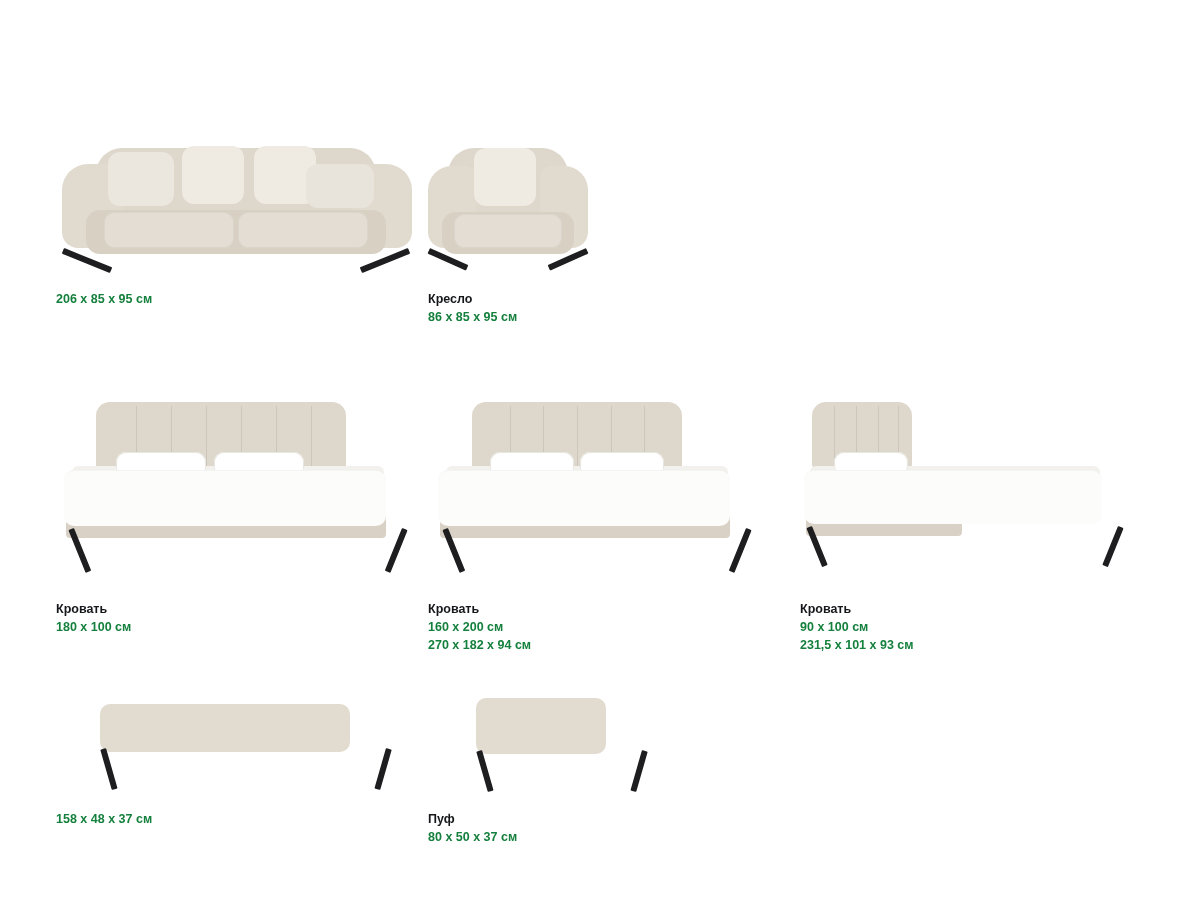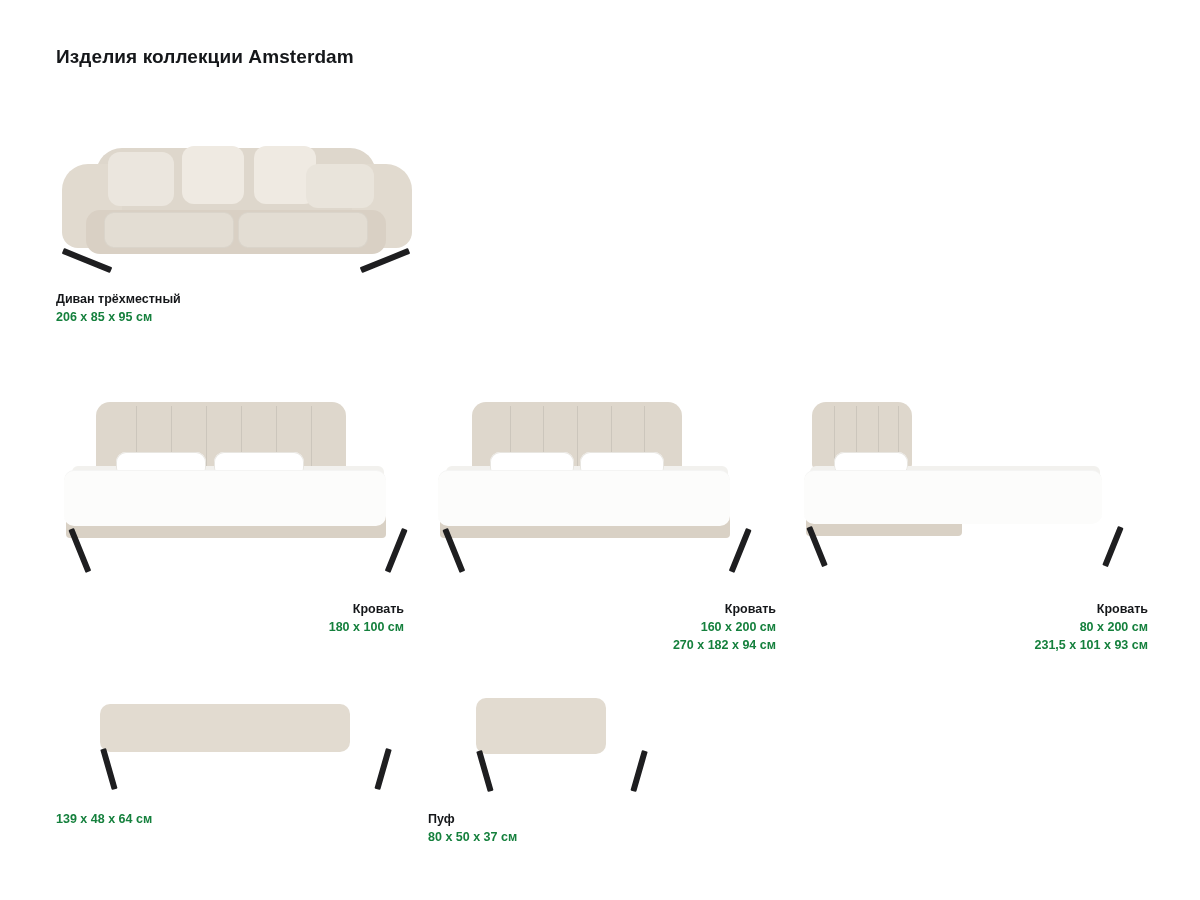--- a/index.html
+++ b/index.html
@@ -148,21 +148,20 @@
     position: absolute;
     background: #e2dbd0;
     border-radius: 10px;
   }
 </style>
 </head>
 <body>
 
 <div class="page">
 
-  <div class="page-title">Изделия коллекции Amsterdam</div>
 
   <div class="grid">
 
     <div class="row" style="height:250px;">
 
       <div class="cell">
         <div class="figure art sofa" style="height:160px;">
           <div class="back" style="left:40px;  top:28px;  width:280px; height:78px; background:#ded7cc;"></div>
           <div class="arm" style="left:6px;   top:44px;  width:60px;  height:84px; background:#e1dacf; border-radius:26px 10px 16px 16px;"></div>
           <div class="arm" style="left:296px; top:44px;  width:60px;  height:84px; background:#e1dacf; border-radius:10px 26px 16px 16px;"></div>
@@ -170,29 +169,44 @@
           <div class="cush" style="left:48px;  top:92px;  width:130px; height:36px; background:#e3ddd3;"></div>
           <div class="cush" style="left:182px; top:92px;  width:130px; height:36px; background:#e3ddd3;"></div>
           <div class="pillow" style="left:52px;  top:32px; width:66px; height:54px; background:#ebe6de; border-radius:12px;"></div>
           <div class="pillow" style="left:126px; top:26px; width:62px; height:58px; background:#efeae2; border-radius:12px;"></div>
           <div class="pillow" style="left:198px; top:26px; width:62px; height:58px; background:#efeae2; border-radius:12px;"></div>
           <div class="pillow" style="left:250px; top:44px; width:68px; height:44px; background:#e9e4db; border-radius:12px;"></div>
           <div class="leg" style="left:8px;   top:128px; width:52px; height:6px; transform:rotate(22deg); transform-origin:left top;"></div>
           <div class="leg" style="left:300px; top:128px; width:52px; height:6px; transform:rotate(-22deg); transform-origin:right top;"></div>
         </div>
         <div class="caption">
-          <div class="name">Диван трёхместный</div>
           <div class="line">206 x 85 x 95 см</div>
         </div>
       </div>
 
 
+      <div class="cell">
+        <div class="figure art sofa" style="height:160px;">
+          <div class="back" style="left:20px; top:28px; width:120px; height:78px; background:#ded7cc;"></div>
+          <div class="arm" style="left:0px;  top:46px; width:48px;  height:82px; background:#e1dacf; border-radius:24px 10px 16px 16px;"></div>
+          <div class="arm" style="left:112px;top:46px; width:48px;  height:82px; background:#e1dacf; border-radius:10px 24px 16px 16px;"></div>
+          <div class="seat" style="left:14px; top:92px; width:132px; height:42px; background:#d9d0c4; border-radius:14px;"></div>
+          <div class="cush" style="left:26px; top:94px; width:108px; height:34px; background:#e3ddd3;"></div>
+          <div class="pillow" style="left:46px; top:28px; width:62px; height:58px; background:#efeae2;"></div>
+          <div class="leg" style="left:2px;   top:128px; width:42px; height:6px; transform:rotate(24deg); transform-origin:left top;"></div>
+          <div class="leg" style="left:116px; top:128px; width:42px; height:6px; transform:rotate(-24deg); transform-origin:right top;"></div>
+        </div>
+        <div class="caption">
+          <div class="name">Кресло</div>
+          <div class="line">86 x 85 x 95 см</div>
+        </div>
+      </div>
     </div>
 
-    <div class="row" style="height:300px;text-align:right;">
+    <div class="row" style="height:300px;">
 
       <div class="cell">
         <div class="figure art bed" style="height:220px;">
           <div class="headboard" style="left:40px; top:32px; width:250px; height:70px;">
             <div class="tuft" style="left:16%;"></div>
               <div class="tuft" style="left:30%;"></div>
             <div class="tuft" style="left:44%;"></div>
               <div class="tuft" style="left:58%;"></div>
             <div class="tuft" style="left:72%;"></div>
               <div class="tuft" style="left:86%;"></div>
@@ -245,36 +259,36 @@
           </div>
           <div class="base" style="left:6px;  top:140px; width:156px; height:26px; background:#d9d1c5;"></div>
           <div class="mattress" style="left:10px; top:96px;  width:290px; height:52px; background:#f2f1ee;"></div>
           <div class="bedpillow" style="left:34px; top:82px; width:74px; height:24px;"></div>
           <div class="duvet" style="left:4px;  top:100px; width:298px; height:54px; background:#fcfcfb; border-radius:10px;"></div>
           <div class="leg" style="left:12px;  top:156px; width:42px; height:6px; transform:rotate(68deg); transform-origin:left top;"></div>
           <div class="leg" style="left:276px; top:156px; width:42px; height:6px; transform:rotate(-68deg); transform-origin:right top;"></div>
         </div>
         <div class="caption">
           <div class="name">Кровать</div>
-          <div class="line">80 x 200 см</div>
+          <div class="line">90 x 100 см</div>
           <div class="line">231,5 x 101 x 93 см</div>
         </div>
       </div>
     </div>
 
     <div class="row" style="height:200px;">
 
       <div class="cell">
         <div class="figure art" style="height:130px;">
           <div class="bench-top" style="left:44px; top:34px; width:250px; height:48px; background:#e2dbd0; border-radius:10px;"></div>
           <div class="leg" style="left:50px;  top:78px; width:42px; height:6px; transform:rotate(74deg); transform-origin:left top;"></div>
           <div class="leg" style="left:288px; top:78px; width:42px; height:6px; transform:rotate(-74deg); transform-origin:right top;"></div>
         </div>
         <div class="caption">
-          <div class="line">139 x 48 x 64 см</div>
+          <div class="line">158 x 48 x 37 см</div>
         </div>
       </div>
 
       <div class="cell">
         <div class="figure art" style="height:130px;">
           <div class="bench-top" style="left:48px; top:28px; width:130px; height:56px; background:#e2dbd0; border-radius:10px;"></div>
           <div class="leg" style="left:54px;  top:80px; width:42px; height:6px; transform:rotate(74deg); transform-origin:left top;"></div>
           <div class="leg" style="left:172px; top:80px; width:42px; height:6px; transform:rotate(-74deg); transform-origin:right top;"></div>
         </div>
         <div class="caption">

